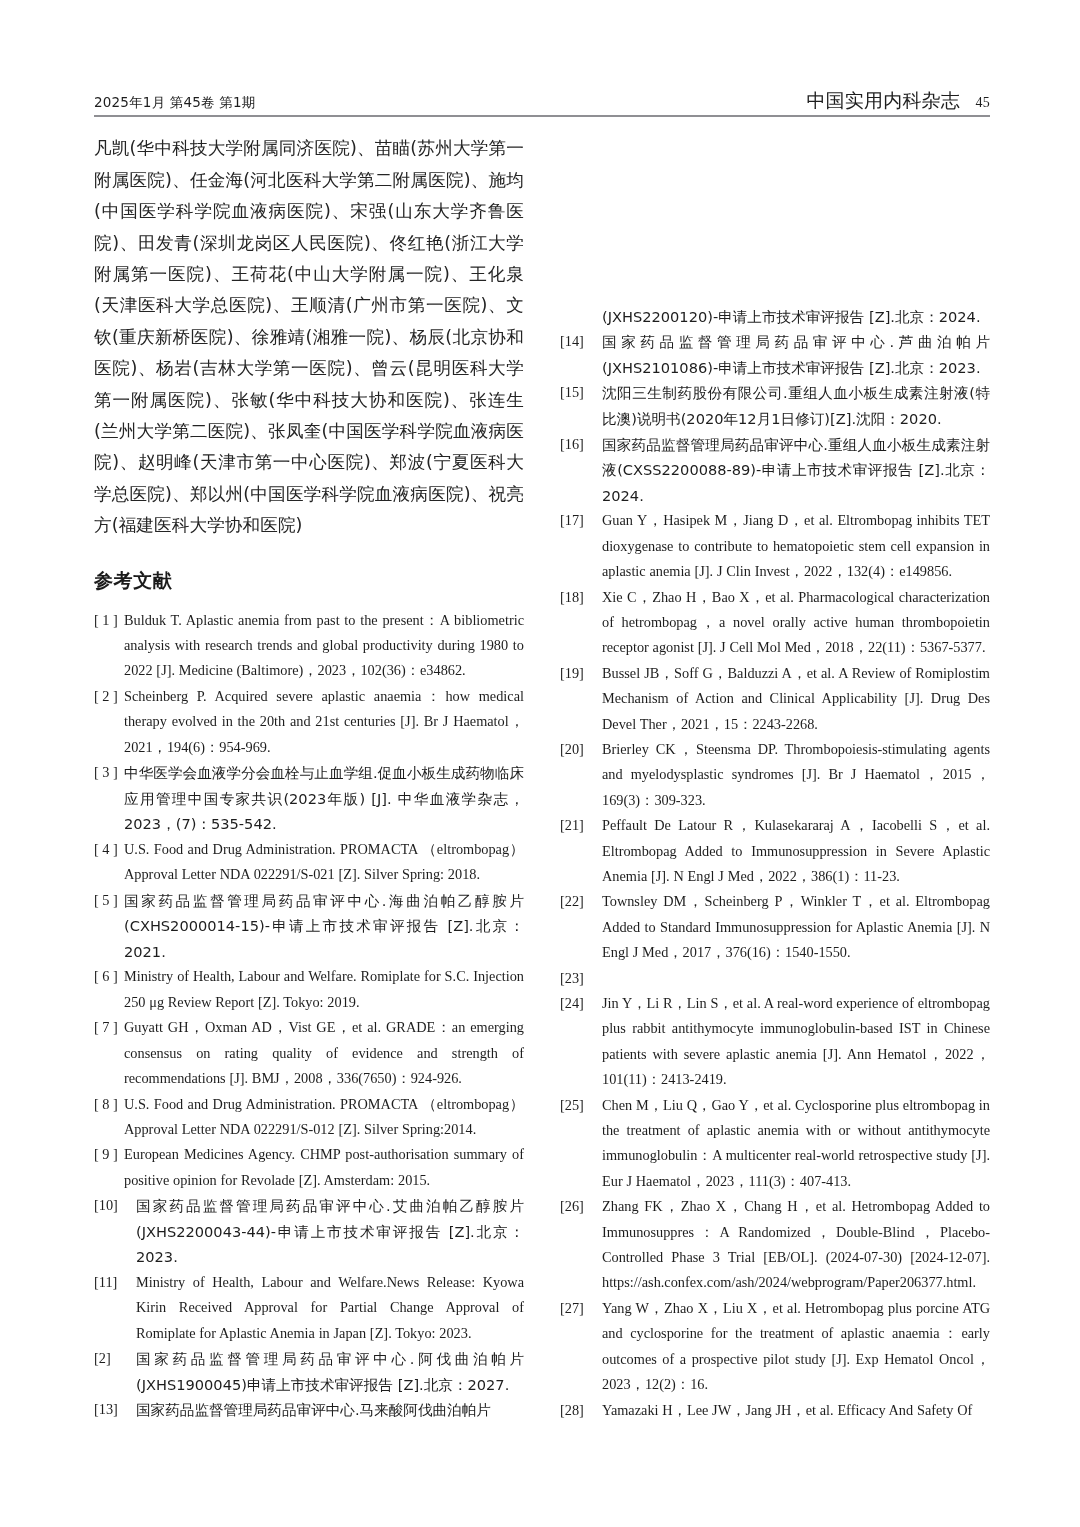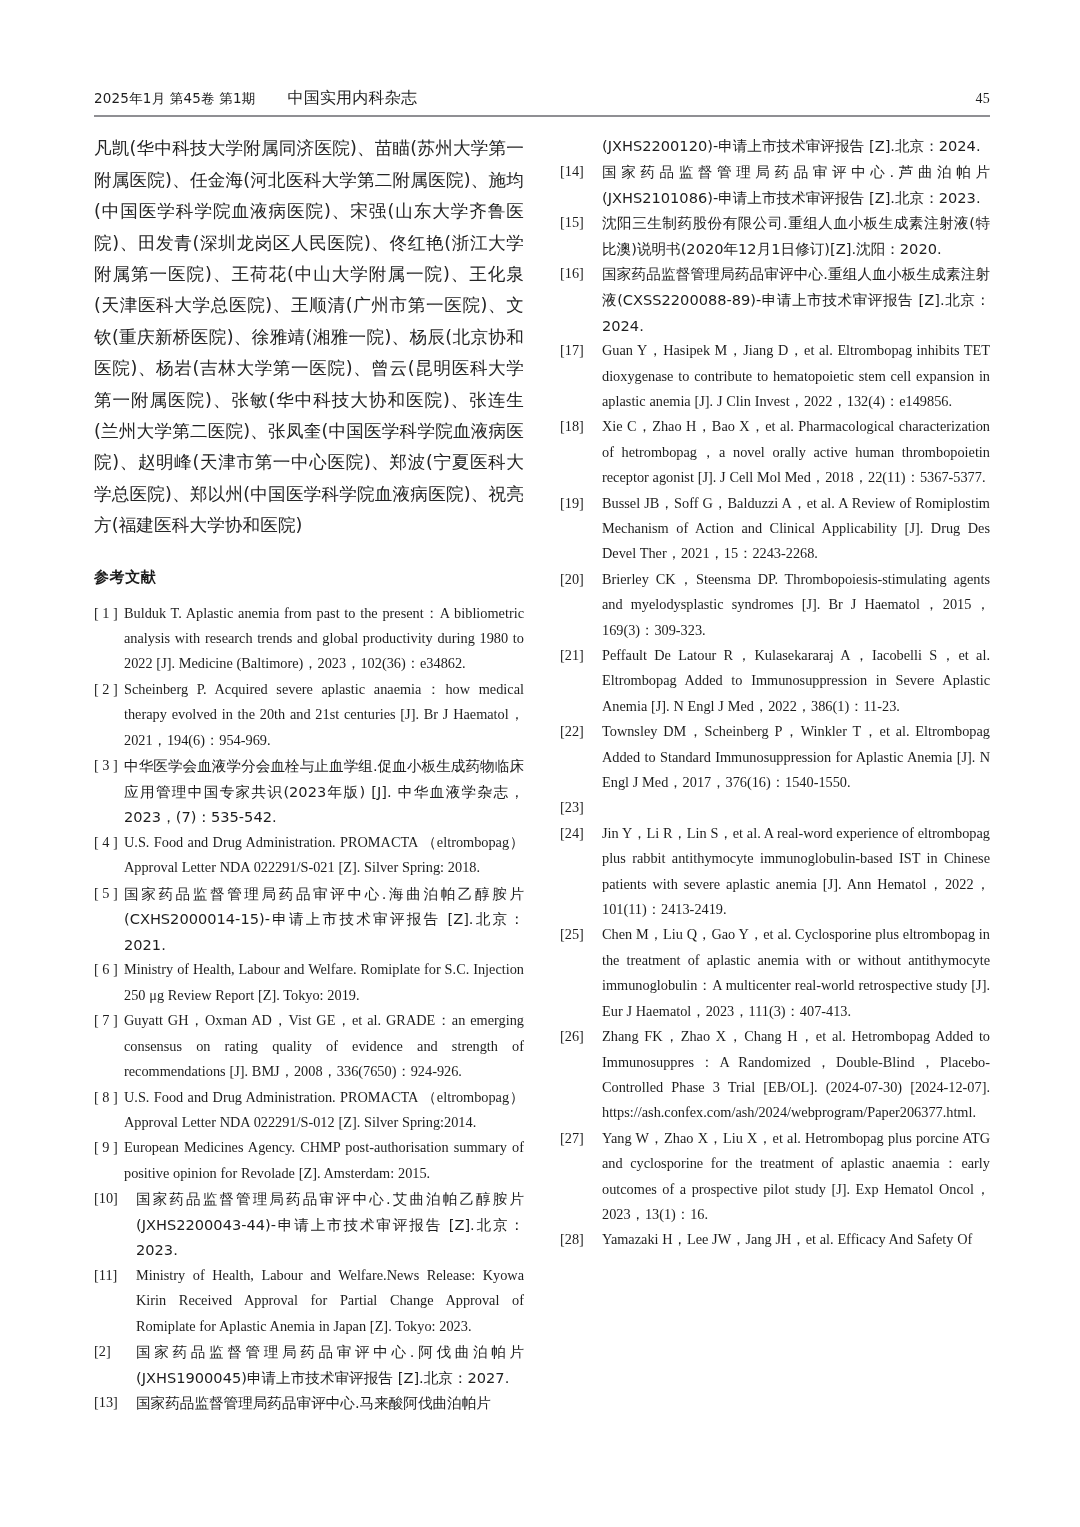--- a/index.html
+++ b/index.html
@@ -36,23 +36,23 @@
     height: 20px;
   }
   .runhead .rh-left {
     flex: 0 0 auto;
     font-family: "DejaVu Sans", "Liberation Sans", sans-serif;
     font-size: 13.5px;
     white-space: nowrap;
   }
   .runhead .rh-center {
     flex: 1 1 auto;
-    text-align: left;
+    text-align: right;
     font-family: "DejaVu Sans", "Liberation Sans", sans-serif;
-    font-size: 16px;
+    font-size: 19px;
     padding-left: 32px;
   }
   .runhead .rh-right {
     flex: 0 0 auto;
     font-size: 14px;
     font-family: "Liberation Serif", serif;
     min-width: 30px;
     text-align: right;
   }
   .rule {
@@ -60,21 +60,21 @@
     height: 2.4px;
     background: #8f8f93;
     margin-top: 7px;
     margin-bottom: 16px;
   }
 
   
   .columns {
     display: flex;
     width: 896px;
-    align-items: flex-start;
+    align-items: flex-end;
   }
   .col {
     width: 430px;
     flex: 0 0 430px;
   }
   .col-gap { flex: 0 0 36px; }
 
   
   .cn-para {
     font-family: "DejaVu Sans", "Liberation Sans", sans-serif;
@@ -83,21 +83,21 @@
     text-align: justify;
     text-align-last: left;
     text-justify: inter-ideograph;
     letter-spacing: .1px;
     color: #242424;
   }
 
   .section-title {
     font-family: Liberation Mono, monospace;
     font-weight: bold;
-    font-size: 15px;
+    font-size: 19px;
     margin-top: 26px;
     margin-bottom: 14px;
     letter-spacing: .6px;
     color: #1b1b1b;
   }
 
   
   .reflist {
     list-style: none;
     margin: 0;
@@ -302,21 +302,21 @@
           <span class="ref-body en">Chen M，Liu Q，Gao Y，et al. Cyclosporine plus eltrombopag in the treatment of aplastic anemia with or without antithymocyte immunoglobulin：A multicenter real-world retrospective study [J]. Eur J Haematol，2023，111(3)：407-413.</span>
         </div>
 
         <div class="ref">
           <span class="ref-num w2">[26]</span>
           <span class="ref-body en">Zhang FK，Zhao X，Chang H，et al. Hetrombopag Added to Immunosuppres：A Randomized，Double-Blind，Placebo-Controlled Phase 3 Trial [EB/OL]. (2024-07-30) [2024-12-07]. https://ash.confex.com/ash/2024/webprogram/Paper206377.html.</span>
         </div>
 
         <div class="ref">
           <span class="ref-num w2">[27]</span>
-          <span class="ref-body en">Yang W，Zhao X，Liu X，et al. Hetrombopag plus porcine ATG and cyclosporine for the treatment of aplastic anaemia：early outcomes of a prospective pilot study [J]. Exp Hematol Oncol，2023，13(1)：16.</span>
+          <span class="ref-body en">Yang W，Zhao X，Liu X，et al. Hetrombopag plus porcine ATG and cyclosporine for the treatment of aplastic anaemia：early outcomes of a prospective pilot study [J]. Exp Hematol Oncol，2023，12(2)：16.</span>
         </div>
 
         <div class="ref">
           <span class="ref-num w2">[28]</span>
           <span class="ref-body en">Yamazaki H，Lee JW，Jang JH，et al. Efficacy And Safety Of</span>
         </div>
 
       </div>
     </div>
 

